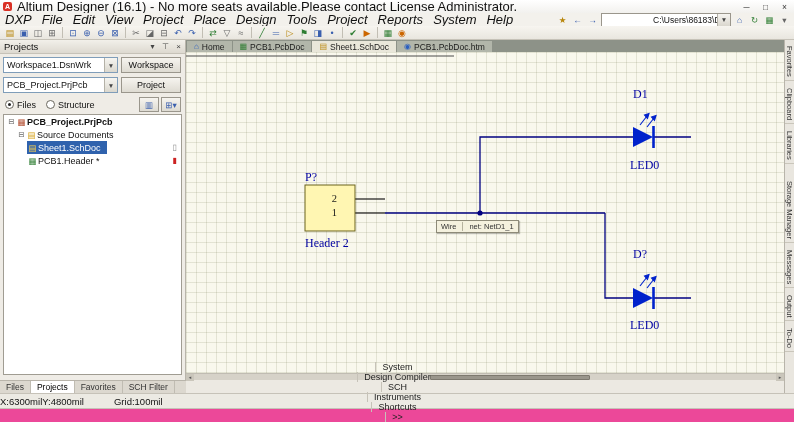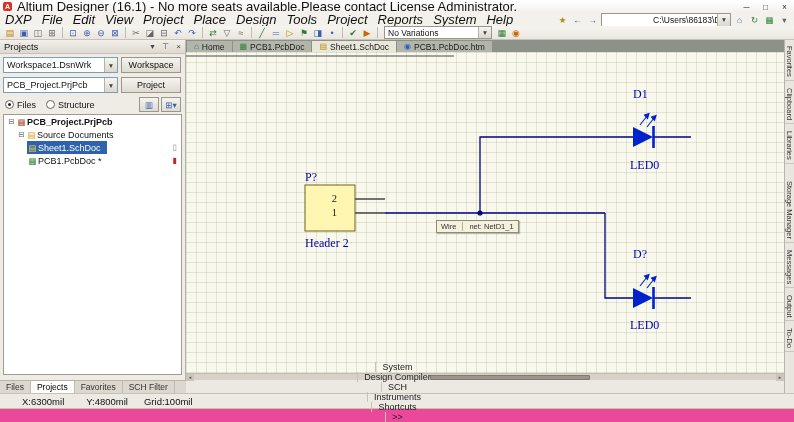--- a/index.html
+++ b/index.html
@@ -73,21 +73,21 @@
   .edright .micon{font-size:8px;color:#3a5fae;}
   .paneltabs{position:absolute;left:0;top:380px;width:186px;height:13px;background:#dcd8cf;border-top:1px solid #b8b4aa;display:flex;align-items:stretch;box-sizing:border-box;}
   .ptab{padding:0 6px;font-size:8.5px;display:flex;align-items:center;border-right:1px solid #c0bcb2;color:#333;}
   .ptab.active{background:#fff;color:#000;}
   
   .rightstrip{position:absolute;left:784px;top:40px;width:10px;height:353px;background:#e9e6df;border-left:1px solid #b8b4aa;box-sizing:border-box;display:flex;flex-direction:column;align-items:center;padding-top:3px;}
   .vtab{writing-mode:vertical-rl;font-size:7.5px;color:#333;padding:3px 0;margin-bottom:4px;border-bottom:1px solid #cac6bb;white-space:nowrap;}
   .vgap{height:10px;}
   
   .statusbar{position:absolute;left:0;top:393px;width:794px;height:15px;background:#eceae3;border-top:1px solid #c6c2b8;display:flex;align-items:center;font-size:9.5px;box-sizing:border-box;}
-  .statusbar span{margin-left:22px;}
+  .statusbar span{margin-left:0;}
   .bottombar{position:absolute;left:0;top:408px;width:794px;height:14px;background:#ec4899;border-top:1px solid #c6c2b8;display:flex;align-items:center;justify-content:flex-end;box-sizing:border-box;flex-direction:column;}
   .bbtn{padding:0 6px;height:100%;display:flex;align-items:center;font-size:9px;border-left:1px solid #c6c2b8;color:#222;}
 </style>
 </head>
 <body>
 
 <div id="app">
 
   <div class="titlebar">
     <span class="applogo">A</span>
@@ -151,24 +151,20 @@
     <span class="ti grn">╱</span>
     <span class="ti blu">═</span>
     <span class="ti amb">▷</span>
     <span class="ti grn">⚑</span>
     <span class="ti blu">◨</span>
     <span class="ti blu">•</span>
     <span class="tsep"></span>
     <span class="ti grn">✔</span>
     <span class="ti org">▶</span>
     <span class="tsep"></span>
-    <span class="varcombo">
-      <span class="vval">No Variations</span>
-      <span class="dd">▼</span>
-    </span>
     <span class="ti grn">▦</span>
     <span class="ti org">◉</span>
   </div>
 
   <div class="projects">
     <div class="phead">
       <span class="ptitle">Projects</span>
       <span class="phicons">
         <span class="phicon">▾</span>
         <span class="phicon">⊤</span>
@@ -212,21 +208,21 @@
       </div>
       <div class="trow" style="padding-left:23px">
         <span class="selwrap">
           <span class="ticon">▤</span>
           <span>Sheet1.SchDoc</span>
         </span>
         <span class="tstat" style="color:#888">▯</span>
       </div>
       <div class="trow" style="padding-left:23px">
         <span class="ticon" style="color:#2e7d32">▦</span>
-        <span>PCB1.PcbDoc *</span>
+        <span>PCB1.Header *</span>
         <span class="tstat" style="color:#cc2222">▮</span>
       </div>
     </div>
   </div>
 
   <div class="doctabs">
     <span class="dtab">
       <span class="dicon" style="color:#2b5fc0">⌂</span>
       <span>Home</span>
     </span>
@@ -317,21 +313,21 @@
     <span class="vgap"></span>
     <span class="vtab">Storage Manager</span>
     <span class="vtab">Messages</span>
     <span class="vtab">Output</span>
     <span class="vtab">To-Do</span>
   </div>
 
   <div class="statusbar">
     <span>X:6300mil</span>
     <span>Y:4800mil</span>
-    <span style="margin-left:16px">Grid:100mil</span>
+    <span style="margin-left:30px">Grid:100mil</span>
   </div>
 
   <div class="bottombar">
     <span class="bbtn">System</span>
     <span class="bbtn">Design Compiler</span>
     <span class="bbtn">SCH</span>
     <span class="bbtn">Instruments</span>
     <span class="bbtn">Shortcuts</span>
     <span class="bbtn">&gt;&gt;</span>
   </div>

